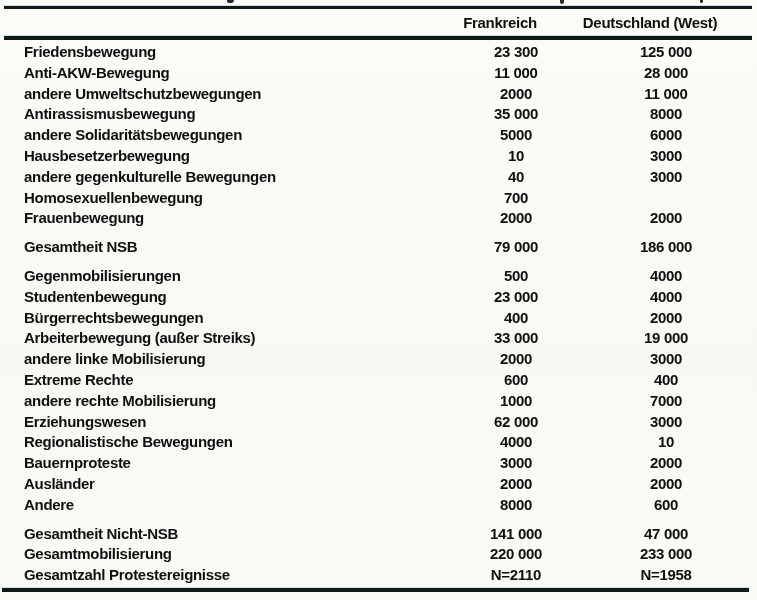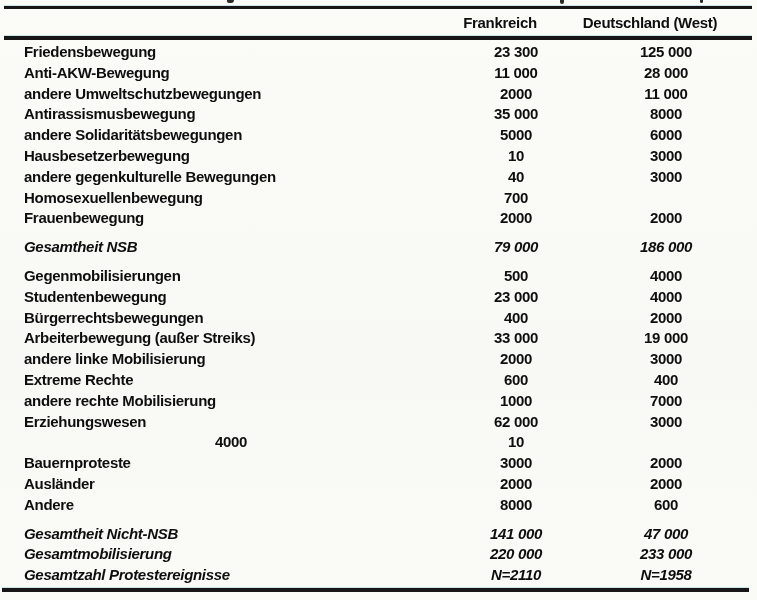--- a/index.html
+++ b/index.html
@@ -60,21 +60,21 @@
   }
   .row {
     height: 20.8px;
     line-height: 20.8px;
     font-size: 15px;
     font-weight: 700;
     letter-spacing: -0.3px;
     padding-left: 16px;
   }
   .row.gap { margin-top: 8px; }
-  .row.summary { font-style: italic; }
+  .row.summary { }
   .cell { white-space: nowrap; overflow: visible; }
   .cell.label { padding-left: 8px; text-align: left; }
   .cell.num   { text-align: center; }
 </style>
 </head>
 <body>
 
 <div class="sheet">
 
   <span class="frag frag-a"></span>
@@ -194,20 +194,21 @@
     <div class="cell num de">7000</div>
     <div class="cell"></div>
   </div>
       <div class="grid-row row">
     <div class="cell label">Erziehungswesen</div>
     <div class="cell num fr">62 000</div>
     <div class="cell num de">3000</div>
     <div class="cell"></div>
   </div>
       <div class="grid-row row">
+    <div class="cell label">Regionalistische Bewegungen</div>
     <div class="cell num fr">4000</div>
     <div class="cell num de">10</div>
     <div class="cell"></div>
   </div>
       <div class="grid-row row">
     <div class="cell label">Bauernproteste</div>
     <div class="cell num fr">3000</div>
     <div class="cell num de">2000</div>
     <div class="cell"></div>
   </div>

